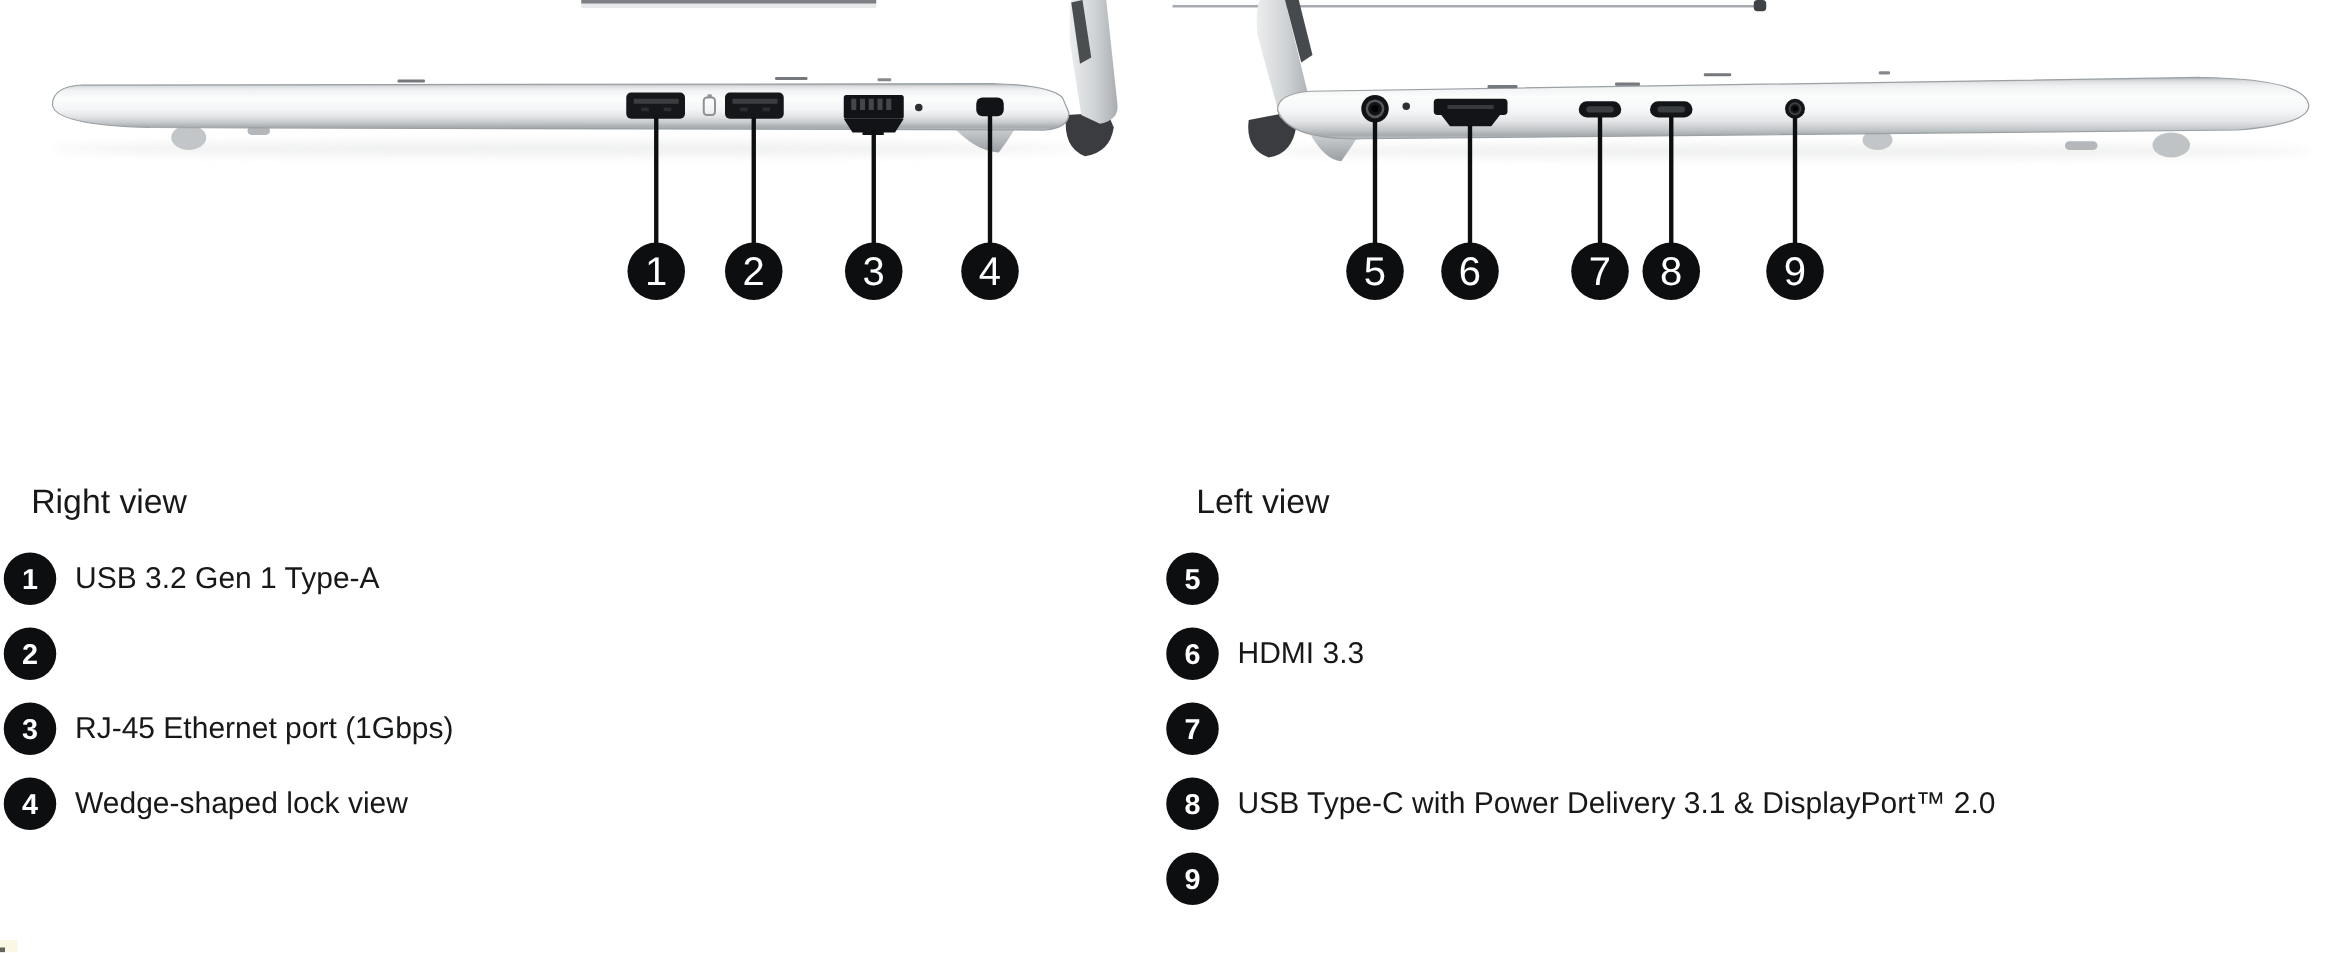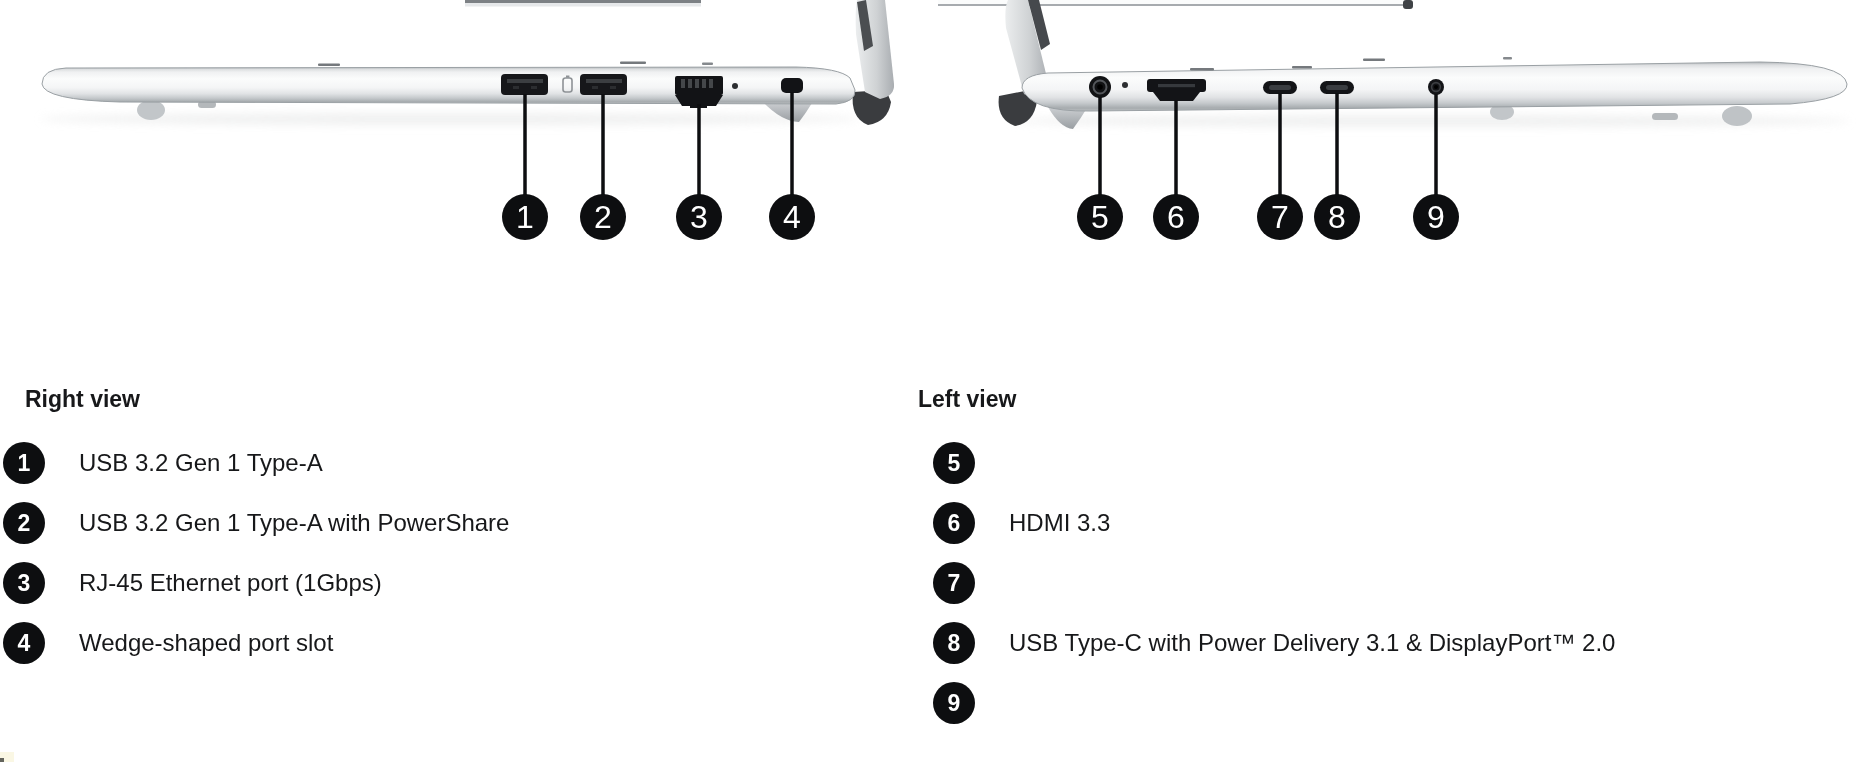--- a/index.html
+++ b/index.html
@@ -1,24 +1,24 @@
 <!DOCTYPE html>
 <html><head>
 <meta charset="utf-8">
 <title></title>
 <style>
   html,body{margin:0;padding:0;background:#ffffff;}
   body{font-family:"Liberation Sans","DejaVu Sans",sans-serif;color:#17181a;}
   .canvas{position:relative;width:1863px;height:762px;background:#ffffff;overflow:hidden;}
   .figure-svg{position:absolute;left:0;top:0;}
-  .legend-title{position:absolute;font-size:23px;font-weight:700;color:#17181a;line-height:1;white-space:nowrap;}
+  .legend-title{position:absolute;font-size:27px;font-weight:400;color:#17181a;line-height:1;white-space:nowrap;}
   .legend-item{position:absolute;display:flex;align-items:center;height:42px;white-space:nowrap;}
   .legend-item .num-circle{width:42px;height:42px;border-radius:50%;background:#0d0e10;color:#ffffff;
       display:flex;align-items:center;justify-content:center;font-size:23px;font-weight:700;flex:0 0 42px;}
-  .legend-item .item-label{margin-left:34px;font-size:24px;color:#17181a;}
+  .legend-item .item-label{margin-left:15px;font-size:24px;color:#17181a;}
   .corner-artifact{position:absolute;left:0;top:752px;width:14px;height:10px;background:#faf7e4;}
   .corner-artifact .speck{position:absolute;left:0;bottom:0;width:4px;height:4px;background:#63645c;}
   svg text.callout-num{font-family:"Liberation Sans","DejaVu Sans",sans-serif;font-size:32px;font-weight:500;fill:#ffffff;}
 </style>
 </head>
 <body>
 
 <div class="canvas">
 
   <svg class="figure-svg" width="1863" height="280" viewBox="0 0 1863 280">
@@ -192,32 +192,31 @@
   </svg>
 
   <div class="legend-title" style="left:25px;top:388px;">Right view</div>
 
   <div class="legend-item" style="left:3px;top:442px;">
     <div class="num-circle">1</div>
     <div class="item-label">USB 3.2 Gen 1 Type-A</div>
   </div>
   <div class="legend-item" style="left:3px;top:502px;">
     <div class="num-circle">2</div>
-    <div class="item-label">USB 3.2 Gen 1 Type-A with PowerShare</div>
   </div>
   <div class="legend-item" style="left:3px;top:562px;">
     <div class="num-circle">3</div>
     <div class="item-label">RJ-45 Ethernet port (1Gbps)</div>
   </div>
   <div class="legend-item" style="left:3px;top:622px;">
     <div class="num-circle">4</div>
-    <div class="item-label">Wedge-shaped port slot</div>
-  </div>
-
-  <div class="legend-title" style="left:918px;top:388px;">Left view</div>
+    <div class="item-label">Wedge-shaped lock view</div>
+  </div>
+
+  <div class="legend-title" style="left:957px;top:388px;">Left view</div>
 
   <div class="legend-item" style="left:933px;top:442px;">
     <div class="num-circle">5</div>
   </div>
   <div class="legend-item" style="left:933px;top:502px;">
     <div class="num-circle">6</div>
     <div class="item-label">HDMI 3.3</div>
   </div>
   <div class="legend-item" style="left:933px;top:562px;">
     <div class="num-circle">7</div>

